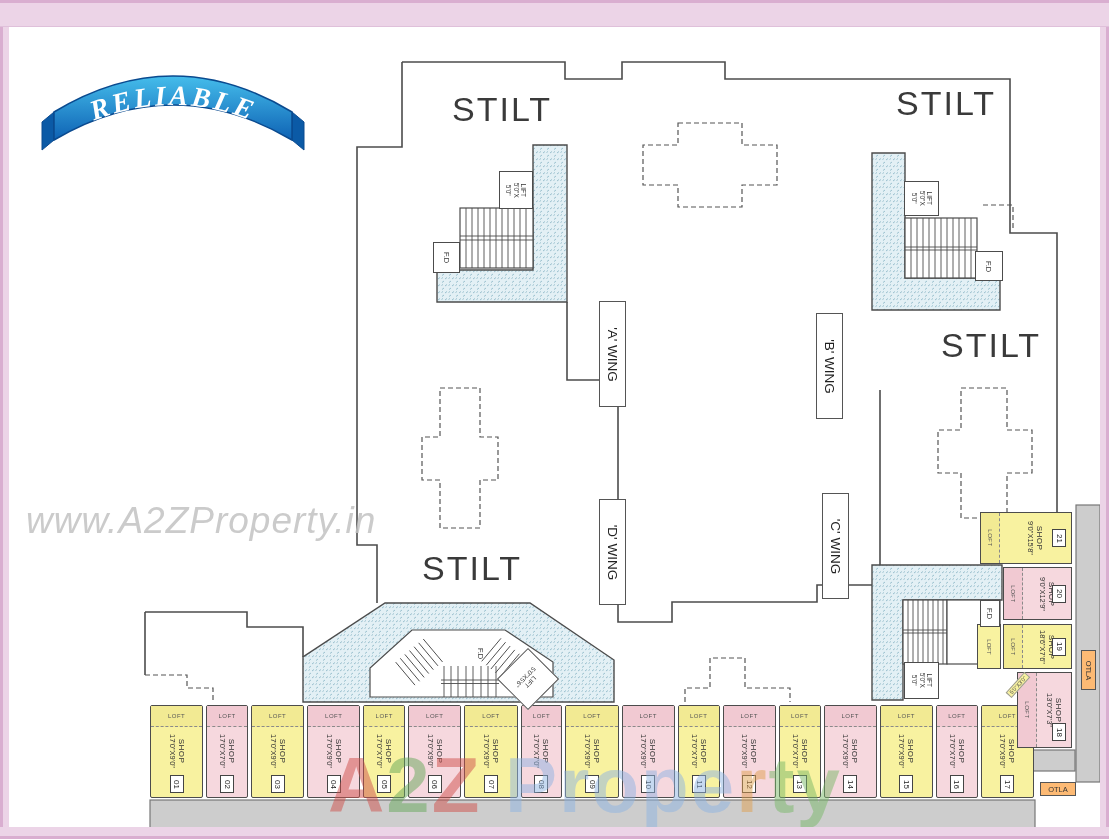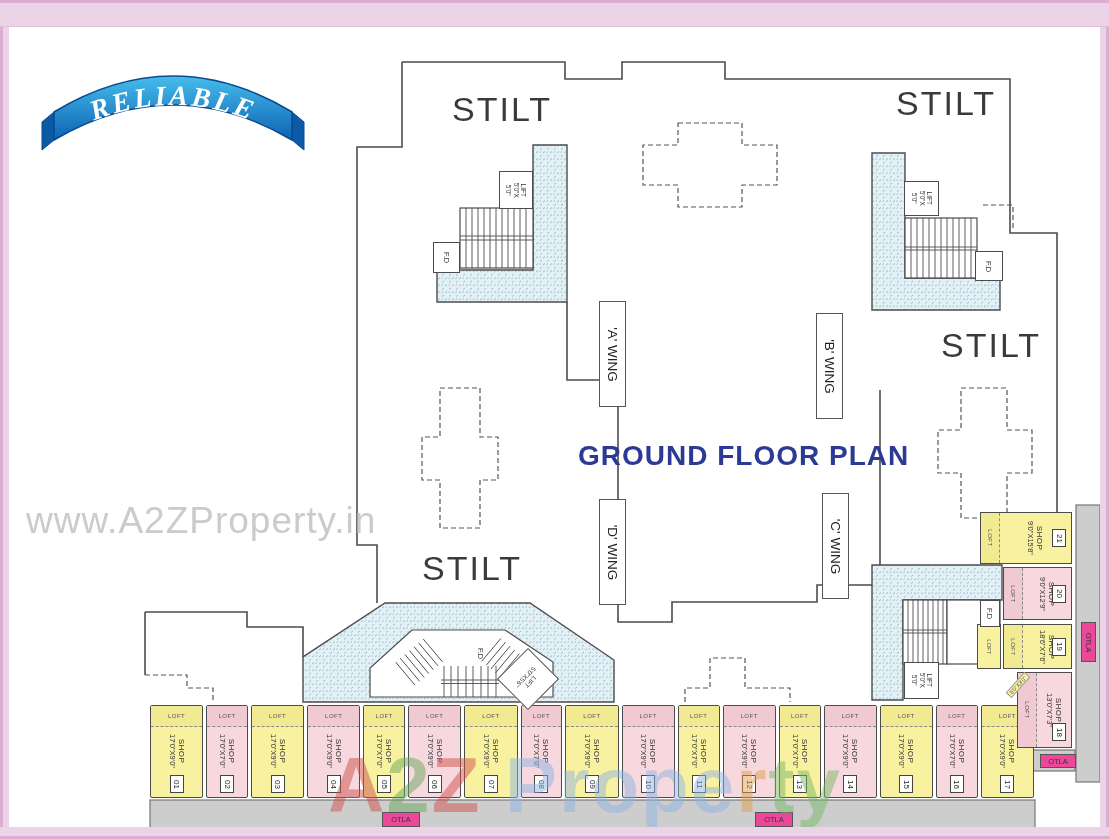--- a/index.html
+++ b/index.html
@@ -23,21 +23,21 @@
   .plantitle{z-index:6;font-size:28px;font-weight:bold;color:#2b3a94;letter-spacing:1px;white-space:nowrap;}
   .wingbox{z-index:6;width:25px;height:104px;background:#fff;border:1px solid #555;display:flex;align-items:center;justify-content:center;}
   .wingbox span{transform:rotate(90deg);white-space:nowrap;font-size:13.5px;color:#222;}
   .liftbox{z-index:6;background:#fff;border:1.2px solid #4c4c4c;display:flex;align-items:center;justify-content:center;}
   .liftbox span{transform:rotate(90deg);white-space:pre-line;font-size:6.5px;line-height:1.15;color:#333;text-align:center;}
   .diamond{z-index:6;transform:rotate(45deg);}
   .diamond span{transform:rotate(90deg);}
   .fdbox{z-index:6;background:#fff;border:1.2px solid #4c4c4c;display:flex;align-items:center;justify-content:center;}
   .fdplain{z-index:6;display:flex;align-items:center;justify-content:center;border:none;background:transparent;}
   .fdbox span{transform:rotate(90deg);font-size:7.5px;color:#333;white-space:nowrap;}
-  .otlalab{z-index:7;background:#ec4899;border:1px solid #555;font-size:7.5px;color:#333;display:flex;align-items:center;justify-content:center;}
+  .otlalab{z-index:7;background:#fdba74;border:1px solid #555;font-size:7.5px;color:#333;display:flex;align-items:center;justify-content:center;margin-top:28px;}
   .otlalab.vert span{transform:rotate(90deg);}
   
   .wm-mid{z-index:12;font-size:37px;color:#c2c2c2;letter-spacing:1px;opacity:.85;white-space:nowrap;}
   .wm-bot{z-index:12;font-size:78px;font-weight:bold;letter-spacing:2px;opacity:.5;white-space:nowrap;}
   
   #bshops{left:150px;top:705px;width:884px;height:93px;display:flex;gap:3px;z-index:4;}
   .bshop{position:relative;flex-basis:0;border:1.5px solid #4c4c4c;border-radius:2px;display:flex;flex-direction:column;box-sizing:border-box;}
   .loftstrip{height:20px;border-bottom:1px dashed #8a8a8a;display:flex;align-items:center;justify-content:center;font-size:6px;letter-spacing:.5px;color:#555;}
   .shopbody{flex:1;display:flex;align-items:center;justify-content:center;overflow:visible;}
   .rot{transform:rotate(90deg);display:flex;flex-direction:column;align-items:center;gap:0px;}
@@ -146,21 +146,20 @@
         <textPath href="#arcT" startOffset="50%" text-anchor="middle">RELIABLE</textPath>
       </text>
     </svg>
   </div>
 
   <div class="abs stilt" style="left:452px;top:90px;">STILT</div>
   <div class="abs stilt" style="left:896px;top:84px;">STILT</div>
   <div class="abs stilt" style="left:941px;top:326px;">STILT</div>
   <div class="abs stilt" style="left:422px;top:549px;">STILT</div>
 
-  <div class="abs plantitle" style="left:578px;top:440px;">GROUND FLOOR PLAN</div>
 
   <div class="abs wingbox" style="left:599px;top:301px;">
       <span>'A' WING</span>
     </div>
   <div class="abs wingbox" style="left:816px;top:313px;">
       <span>'B' WING</span>
     </div>
   <div class="abs wingbox" style="left:599px;top:499px;">
       <span>'D' WING</span>
     </div>
@@ -470,20 +469,20 @@
         <div class="rnum" style="top: auto; bottom: 6px; transform: none;">
           <span>18</span>
         </div>
         <div class="extradim">5'0"X3'0"</div>
       </div>
       <div class="rshop" style="left: 977px; top: 624px; width: 24px; height: 45px; background: rgb(248, 242, 160); align-items: center; justify-content: center;">
         <span style="transform: rotate(90deg); font-size: 6px; color: rgb(85, 85, 85);">LOFT</span>
       </div>
     </div>
 
-  <div class="abs wm-mid" style="left:26px;top:500px;">www.A2ZProperty.in</div>
+  <div class="abs wm-mid" style="left:26px;top:500px;font-style:italic;">www.A2ZProperty.in</div>
   <div class="abs wm-bot" style="left:328px;top:740px;"><span style="color: rgb(208, 80, 76);">A</span><span style="color: rgb(103, 168, 90);">2</span><span style="color: rgb(208, 80, 76);">Z</span><span style="color: rgb(136, 136, 136);"> </span><span style="color: rgb(143, 180, 226);">Prope</span><span style="color: rgb(223, 160, 80);">r</span><span style="color: rgb(121, 184, 104);">ty</span></div>
 
   <div class="frame f-left"></div>
   <div class="frame f-right"></div>
   <div class="frame f-top"></div>
   <div class="frame f-bottom"></div>
 </div>
 
 </body></html>

